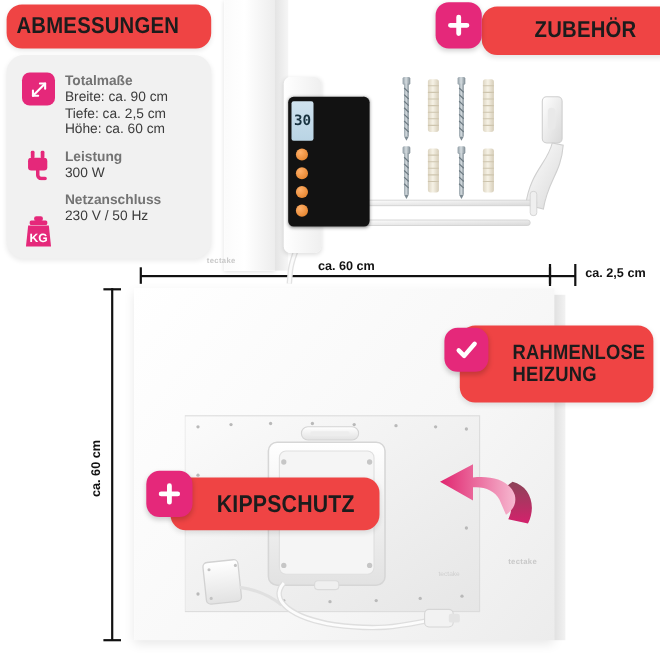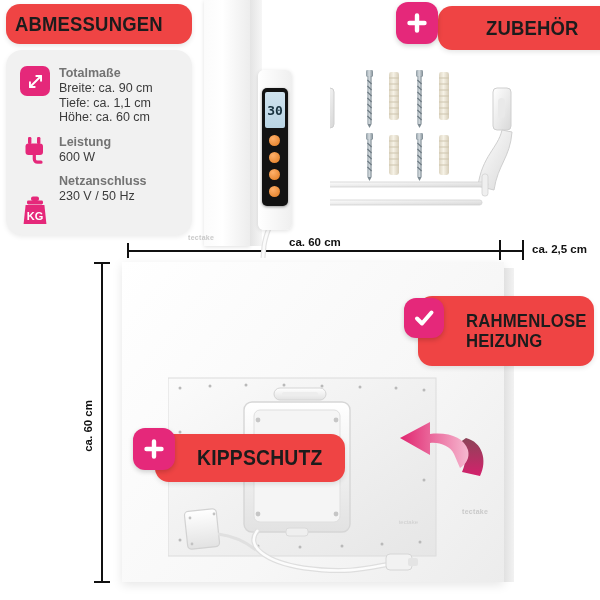--- a/index.html
+++ b/index.html
@@ -66,20 +66,21 @@
     position:absolute;background:#ffffff;
   }
   .soft{box-shadow:0 1px 4px rgba(0,0,0,.12);}
 
   
   #thermo{
     position:absolute;left:262px;top:88px;width:26px;height:118px;
     background:#121212;border-radius:5px;
     box-shadow:0 1px 3px rgba(0,0,0,.4);
     z-index:4;
+    padding-left:48px;
   }
   #lcd{
     position:absolute;left:3px;top:4px;width:20px;height:36px;
     background:linear-gradient(#cfe2ee,#b9d4e4);
     border-radius:2px;
     display:flex;align-items:center;justify-content:center;
     overflow:hidden;
   }
   #lcd-temp{
     font-family:"DejaVu Sans Mono",monospace;
@@ -121,37 +122,37 @@
       <span class="spec-ico">
         <svg width="19" height="19" viewBox="0 0 24 24">
           <path d="M5 19 L19 5" stroke="#fff" stroke-width="2.4" stroke-linecap="round"></path>
           <path d="M19 5 L19 11 M19 5 L13 5" stroke="#fff" stroke-width="2.4" stroke-linecap="round"></path>
           <path d="M5 19 L5 13 M5 19 L11 19" stroke="#fff" stroke-width="2.4" stroke-linecap="round"></path>
         </svg>
       </span>
       <span class="spec-txt">
         <span class="spec-name" style="display:block">Totalmaße</span>
         <span class="spec-val" style="display:block">Breite: ca. 90 cm</span>
-        <span class="spec-val" style="display:block">Tiefe: ca. 1,1 cm</span>
+        <span class="spec-val" style="display:block">Tiefe: ca. 2,5 cm</span>
         <span class="spec-val" style="display:block">Höhe: ca. 60 cm</span>
       </span>
     </div>
 
     <div class="spec-row" style="left:14px;top:85px;">
       <span class="spec-ico plain">
         <svg width="26" height="28" viewBox="0 0 26 28">
           <rect x="6" y="1" width="3.4" height="7" rx="1.3" fill="#e5287a"></rect>
           <rect x="15" y="1" width="3.4" height="7" rx="1.3" fill="#e5287a"></rect>
           <rect x="3.5" y="7.5" width="17.5" height="11.5" rx="3" fill="#e5287a"></rect>
           <path d="M12.3 19 L12.3 23 a3.2 3.2 0 0 0 3.2 3.2 L19 26.2" stroke="#e5287a" stroke-width="3.2" fill="none" stroke-linecap="round"></path>
         </svg>
       </span>
       <span class="spec-txt">
         <span class="spec-name" style="display:block">Leistung</span>
-        <span class="spec-val" style="display:block">600 W</span>
+        <span class="spec-val" style="display:block">300 W</span>
       </span>
     </div>
 
     <div class="spec-row" style="left:53px;top:124px;">
       <span class="spec-txt">
         <span class="spec-name" style="display:block">Netzanschluss</span>
         <span class="spec-val" style="display:block">230 V / 50 Hz</span>
       </span>
     </div>
 

